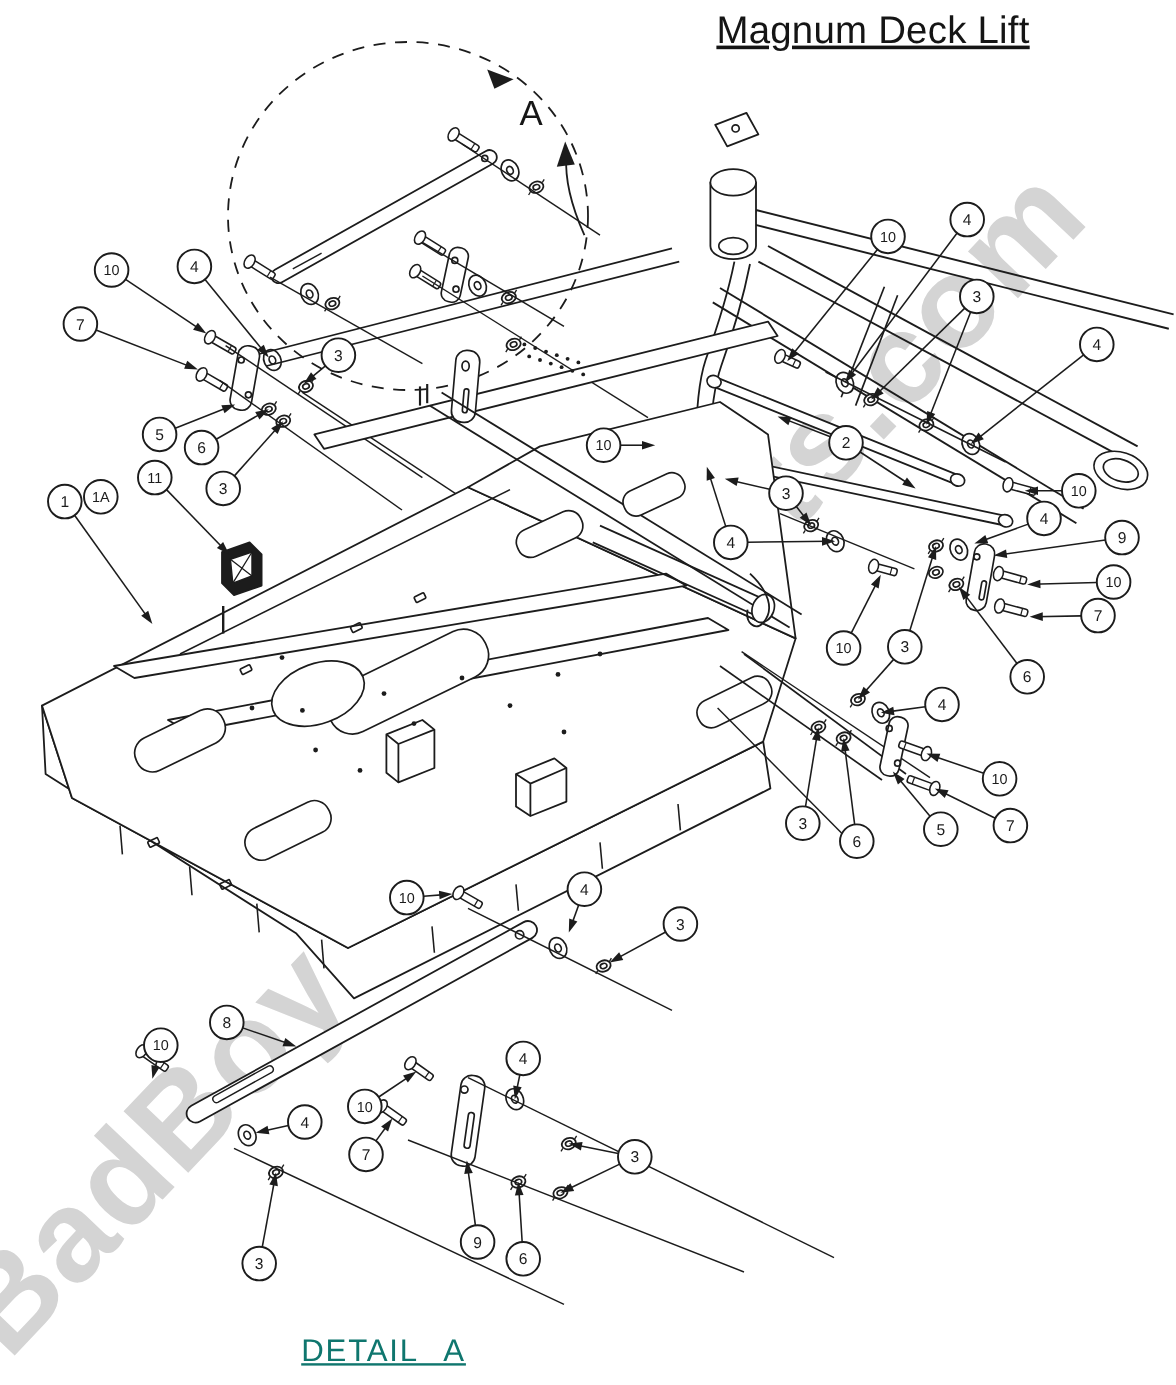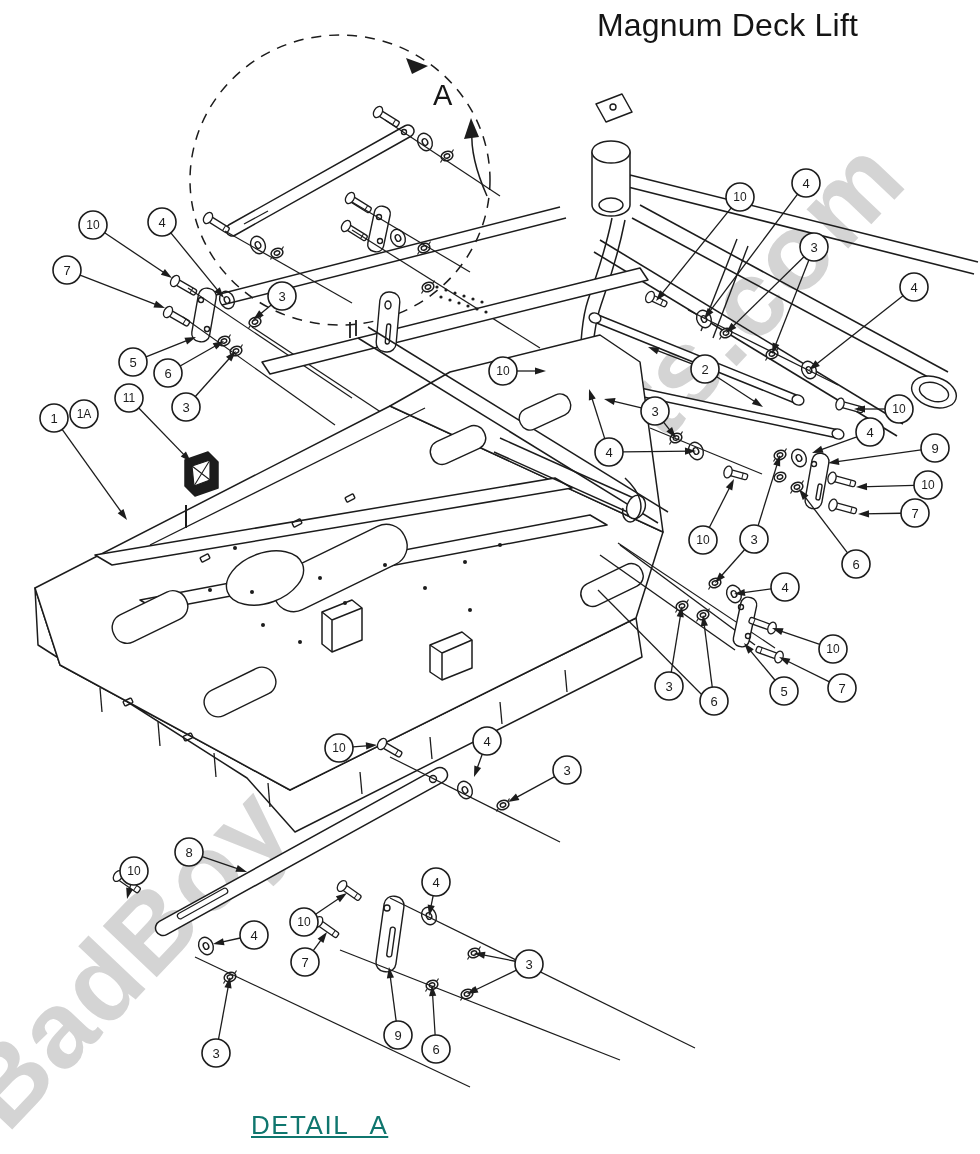--- a/index.html
+++ b/index.html
@@ -1,20 +1,20 @@
 <!DOCTYPE html>
 <html><head>
 <meta charset="utf-8">
 <style>
   html,body{margin:0;padding:0;background:#fff;}
   .stage{position:relative;width:980px;height:1154px;background:#fff;overflow:hidden;
          font-family:"Liberation Sans",sans-serif;}
   .stage svg{position:absolute;left:0;top:0;}
   .title{position:absolute;left:597px;top:6px;width:370px;font-size:32px;line-height:1.24;
-         color:#151515;letter-spacing:0.2px;}
+         color:#151515;letter-spacing:0.2px;text-decoration:underline;}
   .detail-label{position:absolute;left:251px;top:1110px;font-size:26px;color:#0f766e;
                 letter-spacing:1.5px;word-spacing:14px;text-decoration:underline;}
   .marker-a{position:absolute;left:433px;top:79px;font-size:29px;color:#161616;}
   .wm{font-weight:bold;}
 </style>
 </head>
 <body>
 
 <div class="stage">
   <svg id="diagram" width="980" height="1154" viewBox="0 0 980 1154">

